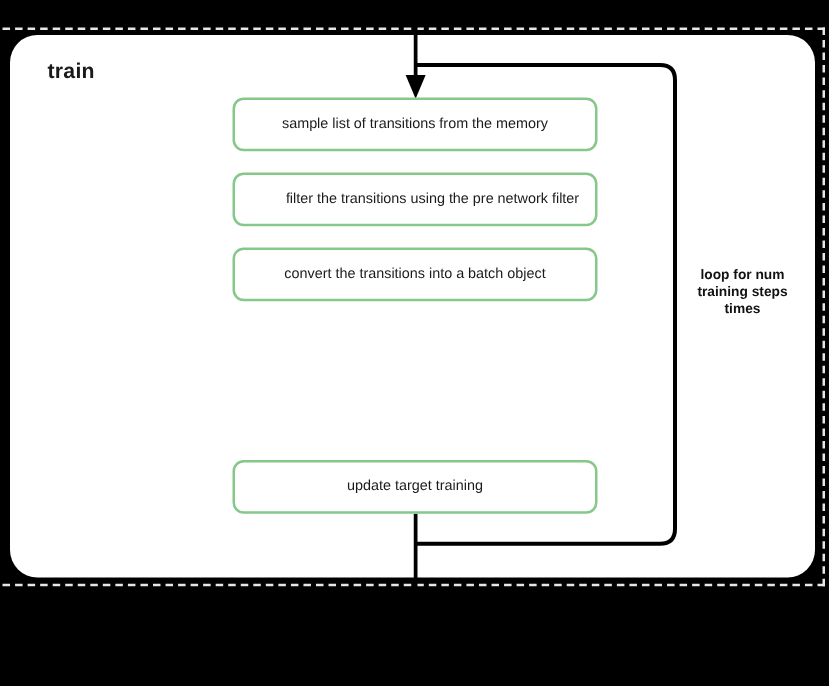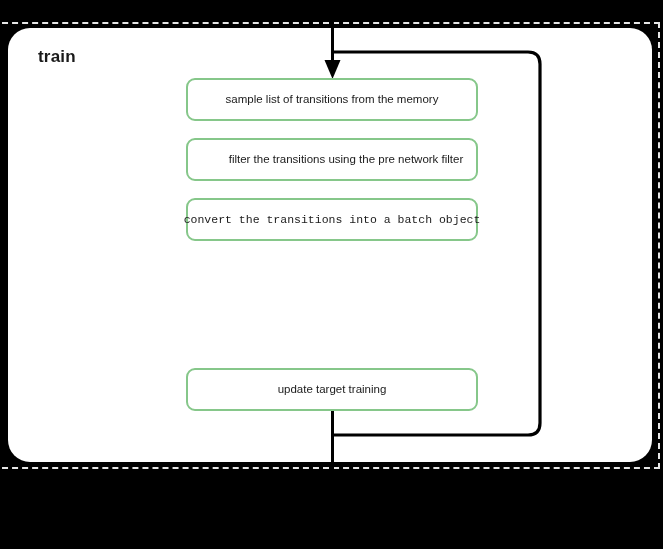--- a/index.html
+++ b/index.html
@@ -73,21 +73,21 @@
   .step-box .step-label {
     font-size: 11.5px;
     color: #1a1a1a;
     text-align: right;
     line-height: 15px;
     white-space: nowrap;
   }
 
   .step-1 { top: 78px; }
   .step-2 { top: 138px; padding-left: 28px; }
-  .step-3 { top: 198px; font-family: Liberation Mono, monospace; }
+  .step-3 { top: 198px; }
   .step-4 { top: 368px; }
 
   
   .sub-box {
     position: absolute;
     left: 168px;
     top: 258px;
     width: 332px;
     height: 90px;
     border: 2px dashed #d5d5d5;
@@ -166,14 +166,15 @@
 
   <div class="step-box step-3">
     <span class="step-label">convert the transitions into a batch object</span>
   </div>
 
 
   <div class="step-box step-4">
     <span class="step-label">update target training</span>
   </div>
 
+  <div class="loop-label">loop for num training steps times</div>
 
 </div>
 
 </body></html>

